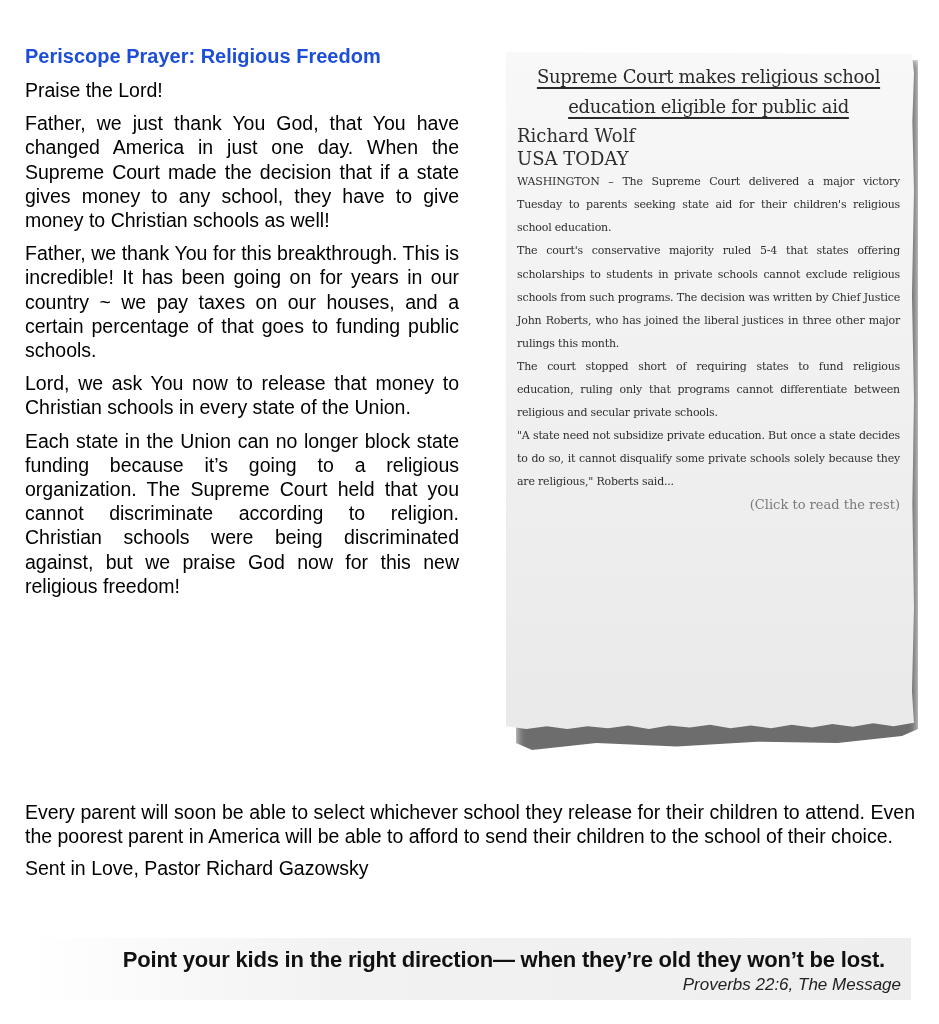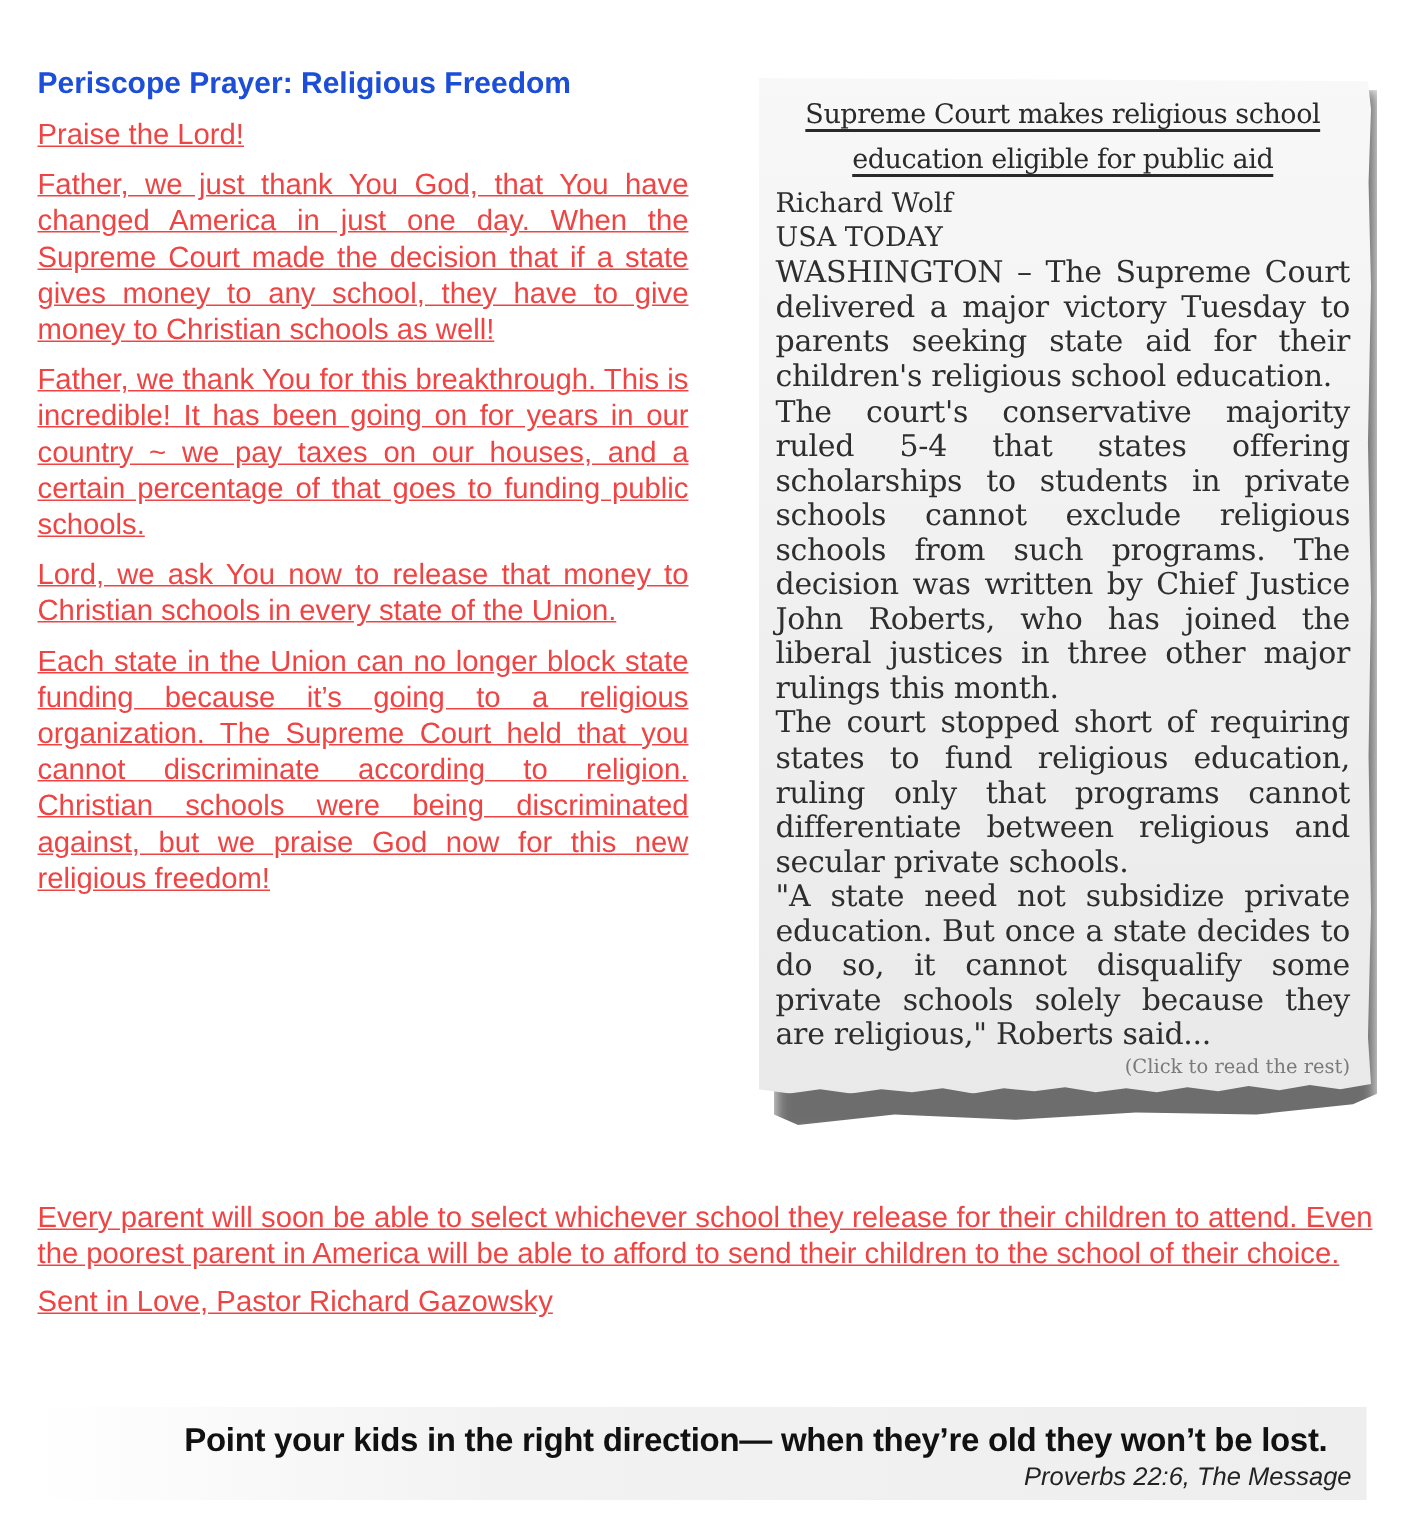--- a/index.html
+++ b/index.html
@@ -8,23 +8,22 @@
     font-family: "Liberation Sans", sans-serif; color: #5a5a5a;
   }
   .left-col {
     position: absolute; left: 25px; top: 44px; width: 434px;
   }
   .prayer-title {
     font-family: "Liberation Sans", sans-serif; font-weight: bold; font-size: 20px;
     color: #1d4ed8; margin: 0 0 10px 0; line-height: 24px;
   }
   .para {
-    font-size: 19.5px; line-height: 24.2px; color: #ef4444; text-align: justify;
+    font-size: 19.5px; line-height: 24.2px; color: #000000; text-align: justify;
     margin: 0 0 9px 0;
-    text-decoration: underline;
   }
   .full-width {
     position: absolute; left: 25px; top: 800px; width: 890px;
   }
   .full-width .para { text-align: justify; margin-bottom: 8px; }
   .clip-wrap {
     position: absolute; left: 506px; top: 52px; width: 408px; height: 695px;
   }
   .clip-shadow {
     position: absolute; left: 10px; top: 8px; right: -4px; bottom: -10px;
@@ -44,21 +43,21 @@
   .clip-headline {
     font-family: "DejaVu Serif", serif; font-weight: normal; font-size: 18px; line-height: 29.5px;
     text-align: center; color: #2a2a2a; text-decoration: underline; text-decoration-thickness: 2px;
     text-underline-offset: 4px; margin: 0 0 3px 0; letter-spacing: -0.3px;
   }
   .clip-line {
     font-size: 18px; line-height: 23.1px; margin: 0; color: #2e2e2e;
   }
   .clip-bold { font-weight: normal; }
   .clip-para {
-    font-size: 20px; line-height: 23.1px; text-align: justify; margin: 0; color: #2e2e2e;
+    font-size: 11px; line-height: 23.1px; text-align: justify; margin: 0; color: #2e2e2e;
     letter-spacing: -0.2px;
   }
   .clip-more {
     font-size: 13px; line-height: 20px; text-align: right; color: #7a7a7a; margin-top: 1px;
     cursor: pointer;
   }
   .banner {
     position: absolute; left: 25px; top: 938px; width: 886px; height: 62px;
     background: linear-gradient(90deg, #ffffff 0%, #f2f2f2 35%, #eeeeee 100%);
   }

